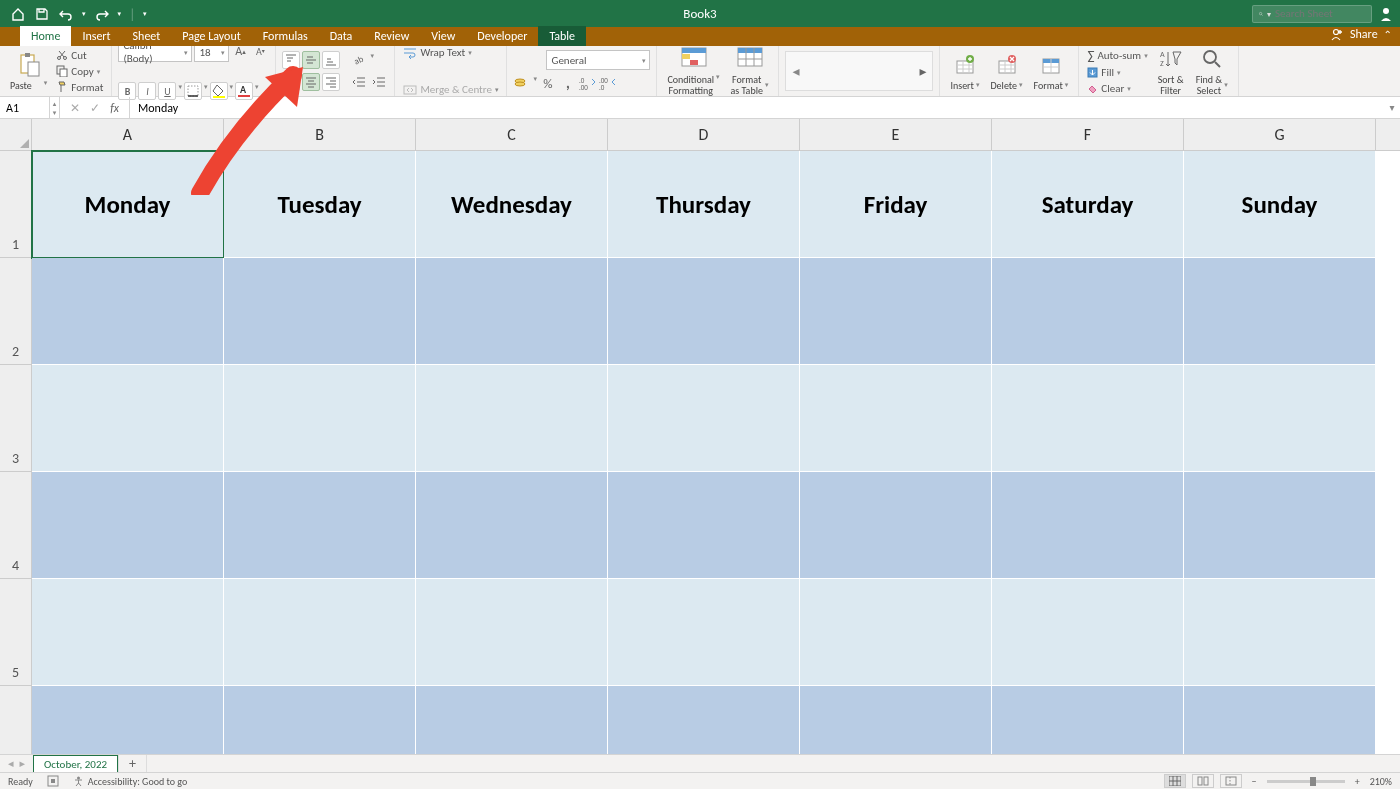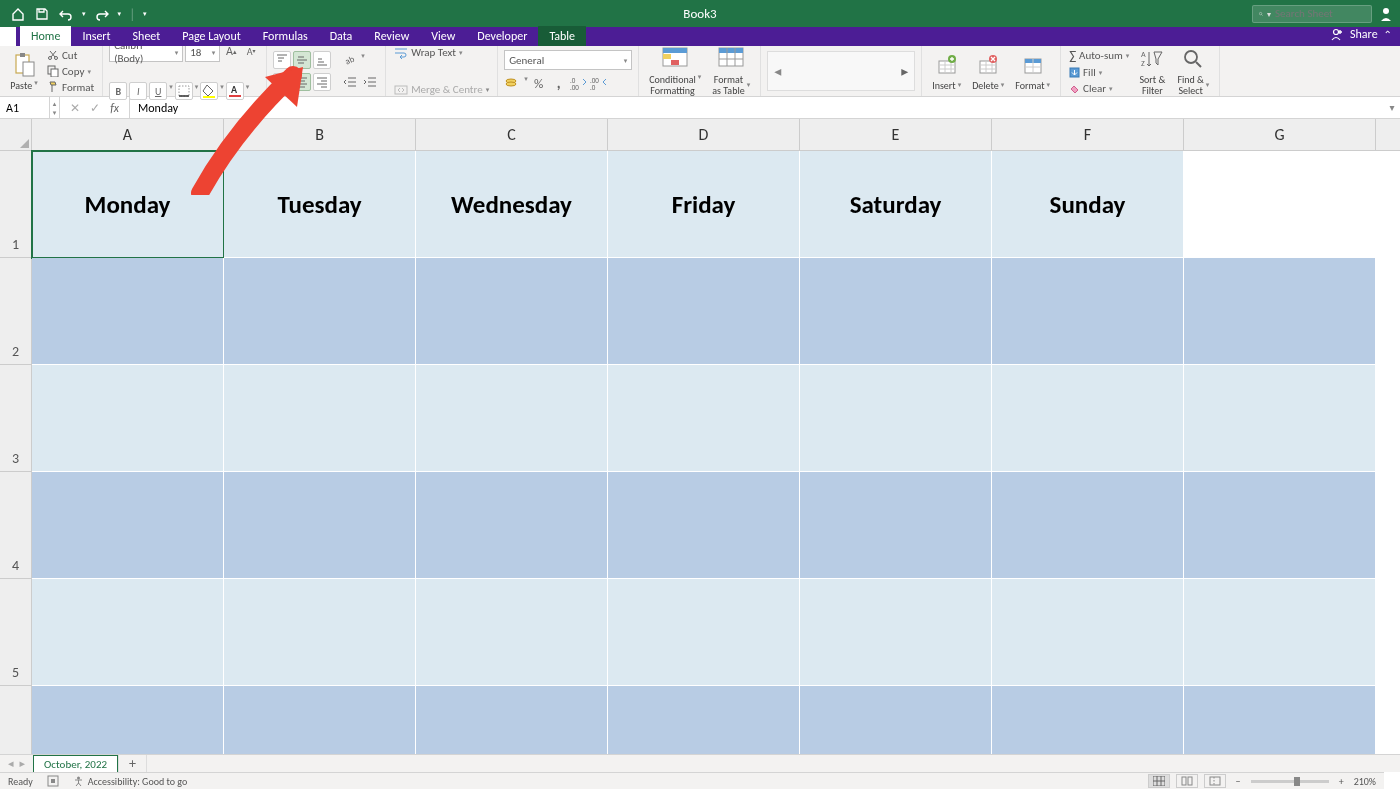--- a/index.html
+++ b/index.html
@@ -9,37 +9,37 @@
 .titlebar { background: #217346; height: 27px; display: flex; align-items: center; color: #fff; font-size: 12px; position: relative; }
 .titlebar-left { display: flex; align-items: center; gap: 8px; padding-left: 10px; }
 .titlebar-center { position: absolute; left: 50%; transform: translateX(-50%); font-size: 13px; }
 .titlebar-right { position: absolute; right: 6px; display: flex; align-items: center; gap: 6px; }
 .titlebar .ic { width: 16px; height: 16px; display: inline-flex; align-items: center; justify-content: center; cursor: pointer; }
 .search-box { background: rgba(255,255,255,0.15); border: 1px solid rgba(255,255,255,0.2); color: #ddd; font-size: 11px; padding: 2px 6px; width: 120px; height: 18px; display: flex; align-items: center; gap: 4px; border-radius: 2px; }
 .search-box input { background: transparent; border: none; color: #ddd; width: 90px; font-size: 11px; outline: none; }
 .qat-sep { color: rgba(255,255,255,0.4); }
 
 
-.tabs { background: #4c1d95; height: 19px; display: flex; align-items: flex-end; padding-left: 4px; position: relative; margin-left: 16px; }
+.tabs { background: #a16207; height: 19px; display: flex; align-items: flex-end; padding-left: 20px; position: relative; }
 .tab { padding: 3px 11px; font-size: 12px; color: #fff; cursor: pointer; }
 .tab.active { background: #fff; color: #217346; }
 .tab.alt-active { background: #185c37; color: #fff; }
 .tabs-right { position: absolute; right: 8px; top: 0; display: flex; align-items: center; gap: 6px; color: #fff; font-size: 12px; }
 
 
 .ribbon { background: #f3f2f1; height: 51px; border-bottom: 1px solid #d4d4d4; display: flex; align-items: stretch; font-size: 11px; color: #555; }
 .rgroup { display: flex; align-items: center; border-right: 1px solid #e0e0e0; padding: 2px 6px; gap: 3px; }
 .rbtn { display: flex; flex-direction: column; align-items: center; justify-content: center; padding: 2px 4px; cursor: pointer; border-radius: 2px; font-size: 10px; color: #444; }
 .rbtn .lbl { font-size: 10px; line-height: 1.1; text-align: center; margin-top: 2px; }
 .mini { display: flex; align-items: center; gap: 3px; cursor: pointer; padding: 1px 2px; color: #555; }
 .stack { display: flex; flex-direction: column; gap: 1px; justify-content: center; }
 .sel { border: 1px solid #c4c4c4; background: #fff; height: 20px; font-size: 11px; padding: 0 4px; display: flex; align-items: center; justify-content: space-between; gap: 4px; }
 .sel.font { width: 74px; }
 .sel.size { width: 35px; }
-.sel.numfmt { width: 128px; }
+.sel.numfmt { width: 104px; margin-left: 33px; }
 .ico { width: 18px; height: 18px; border: 1px solid #cfcfcf; display: inline-flex; align-items: center; justify-content: center; font-size: 10px; background: #fff; color: #666; cursor: pointer; border-radius: 2px; }
 .ico.nob { border: none; background: transparent; }
 .ico.active { background: #d4e6d4; border-color: #9fbf9f; }
 .row { display: flex; gap: 2px; }
 .caret { font-size: 7px; color: #888; }
 .bigico { width: 28px; height: 26px; display: flex; align-items: center; justify-content: center; }
 .pill { background: #f8f8f8; border: 1px solid #ddd; height: 40px; width: 148px; display: flex; align-items: center; justify-content: space-between; padding: 0 6px; font-size: 12px; color: #888; }
 
 
 .formula-bar { height: 22px; border-bottom: 1px solid #d4d4d4; display: flex; align-items: center; font-size: 12px; background: #fff; }
@@ -67,21 +67,21 @@
 
 .annotation-arrow { position: absolute; top: 65px; left: 175px; width: 150px; height: 130px; pointer-events: none; z-index: 100; }
 
 
 .sheet-bar { position: absolute; bottom: 17px; left: 0; right: 0; height: 18px; background: #f3f2f1; border-top: 1px solid #d4d4d4; display: flex; align-items: center; font-size: 11px; }
 .sheet-nav { display: flex; gap: 6px; padding: 0 8px; color: #aaa; }
 .sheet-tab { background: #fff; border: 1px solid #217346; border-bottom: none; padding: 2px 10px; color: #217346; font-size: 11px; }
 .sheet-add { padding: 0 10px; color: #666; font-size: 14px; cursor: pointer; border-left: 1px solid #ddd; border-right: 1px solid #ddd; }
 
 
-.status-bar { position: absolute; bottom: 0; left: 0; right: 16px; height: 17px; background: #f3f2f1; border-top: 1px solid #d4d4d4; display: flex; align-items: center; font-size: 10px; color: #555; padding: 0 8px; justify-content: space-between; }
+.status-bar { position: absolute; bottom: 0; left: 0; right: 0; height: 17px; background: #f3f2f1; border-top: 1px solid #d4d4d4; display: flex; align-items: center; font-size: 10px; color: #555; padding: 0 8px; justify-content: space-between; }
 .status-left { display: flex; gap: 14px; align-items: center; }
 .status-right { display: flex; gap: 6px; align-items: center; }
 .view-btn { width: 22px; height: 14px; border: 1px solid #ccc; display: inline-flex; align-items: center; justify-content: center; font-size: 9px; cursor: pointer; }
 .view-btn.active { background: #ddd; }
 .zoom-slider { width: 78px; height: 3px; background: #ccc; position: relative; }
 .zoom-slider::after { content: ''; position: absolute; top: -3px; left: 55%; width: 6px; height: 9px; background: #888; }
 
 svg { display: block; }
 </style>
 </head>
@@ -161,21 +161,21 @@
 
   <div class="rgroup">
     <div class="rbtn">
       <div class="bigico">
           <svg width="24" height="26" viewBox="0 0 24 26">
             <rect x="4" y="3" width="13" height="18" fill="#fff" stroke="#c8a951" stroke-width="1.2"></rect>
             <rect x="8" y="1" width="5" height="4" fill="#888"></rect>
             <rect x="11" y="10" width="11" height="14" fill="#fff" stroke="#888"></rect>
           </svg>
         </div>
-      <div style="display:flex;align-items:flex-start;gap:2px">
+      <div style="display:flex;align-items:flex-start;gap:12px">
           <span class="lbl">Paste</span>
           <span class="caret">▾</span>
         </div>
     </div>
     <div class="stack">
       <div class="mini">
           <svg width="12" height="12" viewBox="0 0 12 12">
             <circle cx="3" cy="9" r="1.5" fill="none" stroke="#666"></circle>
             <circle cx="9" cy="9" r="1.5" fill="none" stroke="#666"></circle>
             <path d="M4 8 L9 2 M8 8 L3 2" stroke="#666"></path>
@@ -523,20 +523,21 @@
     <div class="row-h">3</div>
     <div class="row-h">4</div>
     <div class="row-h">5</div>
     <div class="row-h"></div>
   </div>
   <div class="cells">
     <div class="crow">
       <div class="cell light selected">Monday</div>
       <div class="cell light">Tuesday</div>
       <div class="cell light">Wednesday</div>
+      <div class="cell light">Thursday</div>
       <div class="cell light">Friday</div>
       <div class="cell light">Saturday</div>
       <div class="cell light">Sunday</div>
     </div>
     <div class="crow">
       <div class="cell dark"></div>
         <div class="cell dark"></div>
         <div class="cell dark"></div>
         <div class="cell dark"></div>
         <div class="cell dark"></div>

